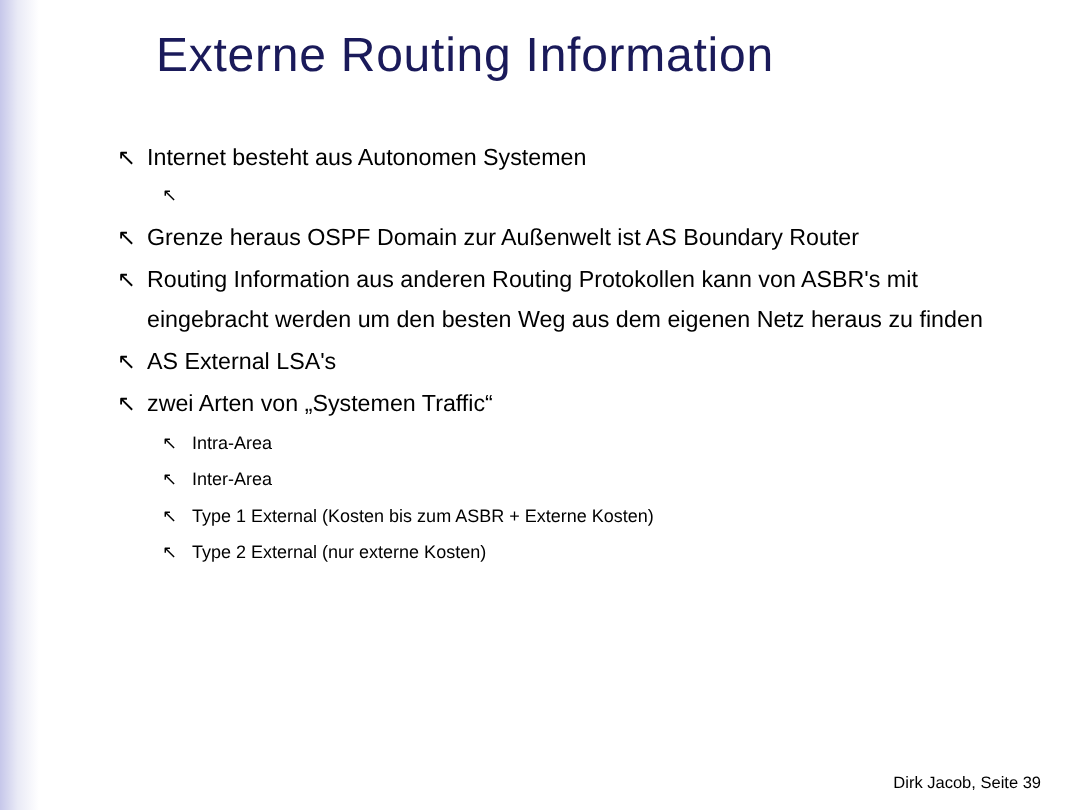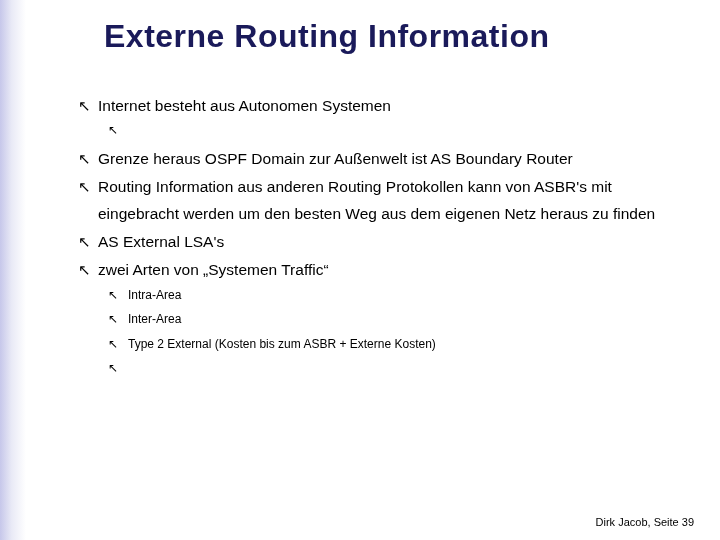--- a/index.html
+++ b/index.html
@@ -17,21 +17,21 @@
     background: linear-gradient(to right, #c6c7ea 0%, #e9eaf6 45%, #ffffff 100%);
   }
   .slide {
     position: absolute;
     left: 0; right: 0; top: 0; bottom: 0;
     padding: 0;
   }
   .title {
     font-family: Verdana, Arial, sans-serif;
     font-size: 32px;
-    font-weight: 700;
+    font-weight: 400;
     color: #1a1a5a;
     margin: 18px 0 0 104px;
     letter-spacing: 0.5px;
   }
   .content {
     margin: 38px 0 0 78px;
     width: 600px;
   }
   .b1 {
     display: flex;
@@ -112,22 +112,23 @@
     <div class="b2">
       <span class="arrow">↖</span>
       <span>Intra-Area</span>
     </div>
     <div class="b2">
       <span class="arrow">↖</span>
       <span>Inter-Area</span>
     </div>
     <div class="b2">
       <span class="arrow">↖</span>
-      <span>Type 2 External (Kosten bis zum ASBR + Externe Kosten)</span>
+      <span>Type 1 External (Kosten bis zum ASBR + Externe Kosten)</span>
     </div>
     <div class="b2">
       <span class="arrow">↖</span>
+      <span>Type 2 External (nur externe Kosten)</span>
     </div>
 
   </div>
 
   <div class="footer">Dirk Jacob, Seite 39</div>
 </div>
 
 </body></html>

